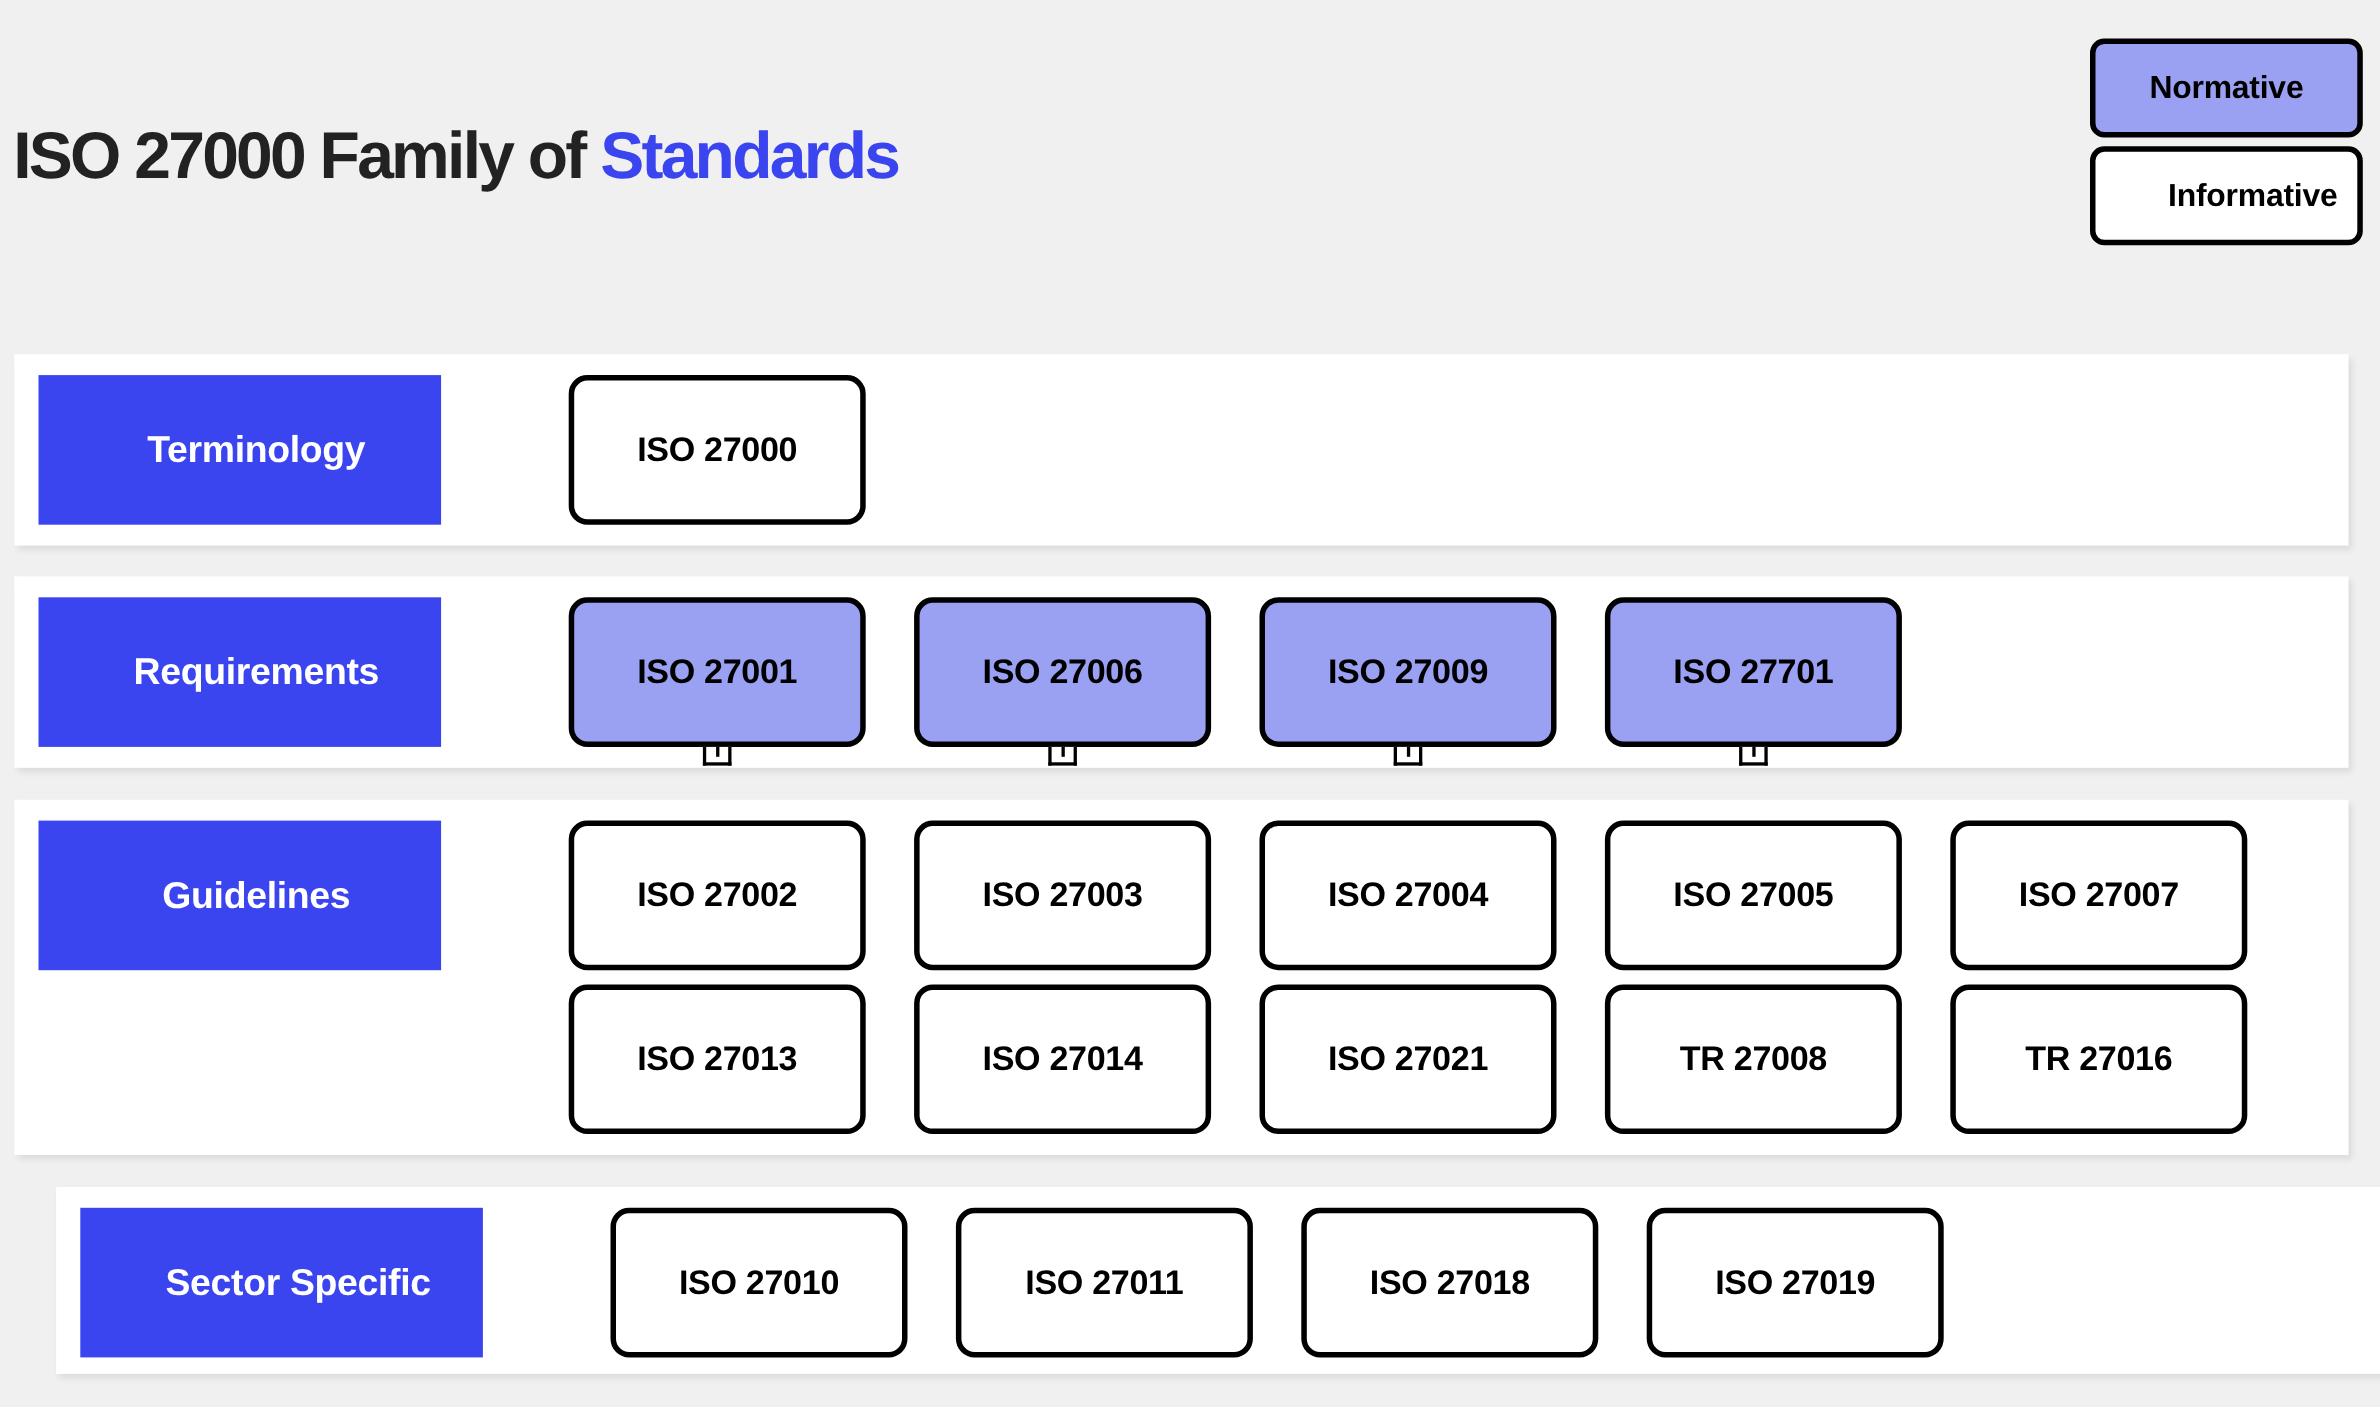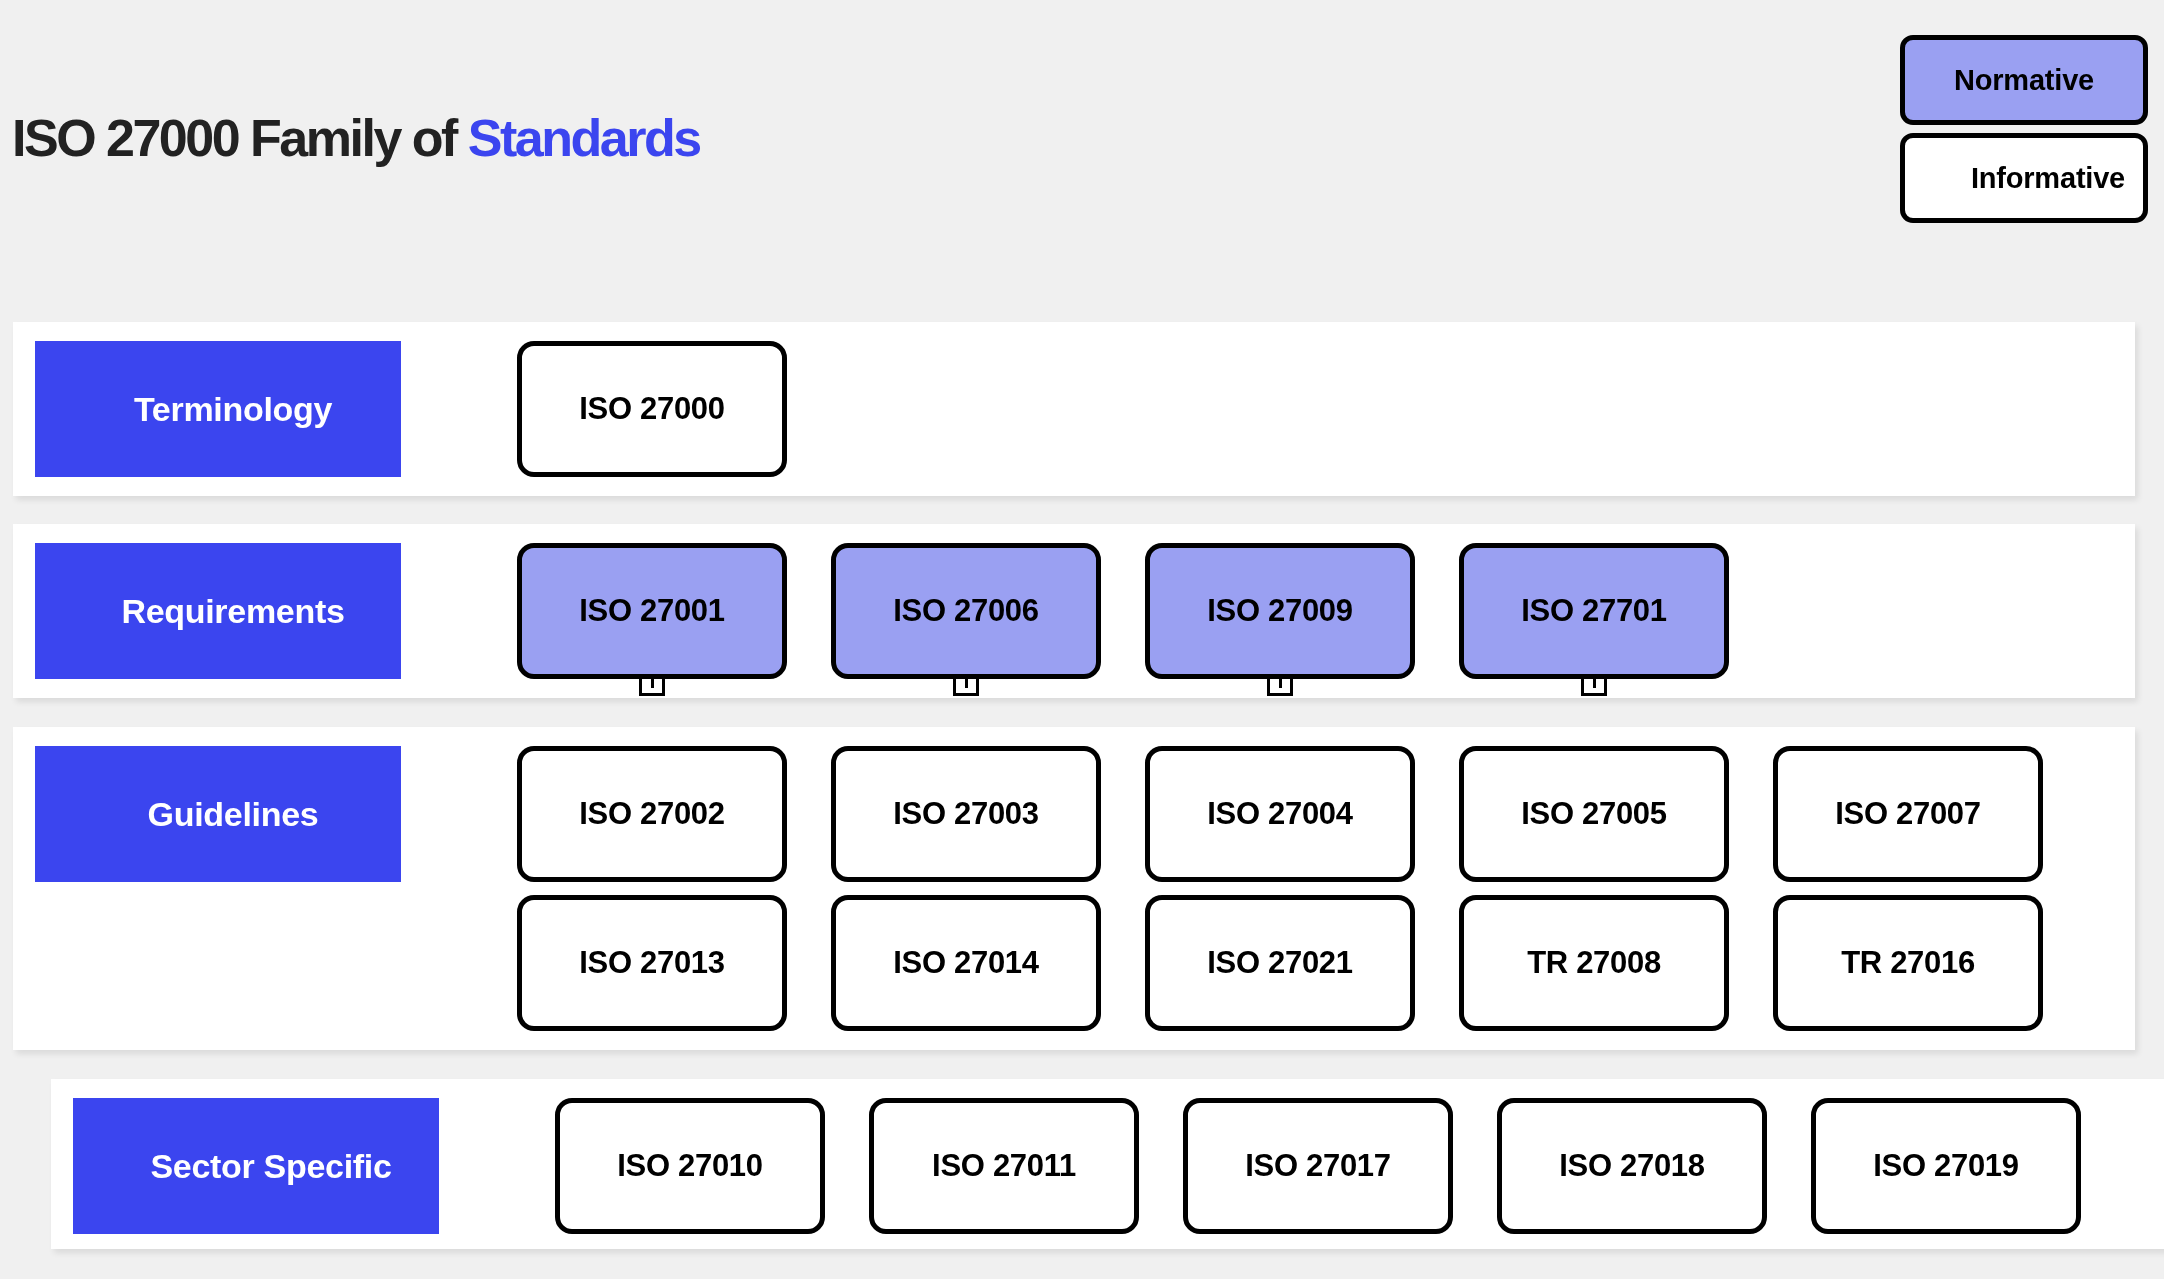--- a/index.html
+++ b/index.html
@@ -24,21 +24,21 @@
     position: absolute;
     left: 0; top: 0;
     width: 2164px;
     height: 318px;
   }
 
   #page-title {
     position: absolute;
     left: 12px;
     top: 112px;
-    font-size: 52px;
+    font-size: 60px;
     font-weight: 900;
     letter-spacing: -2.5px;
     color: #222222;
     white-space: nowrap;
     line-height: 1;
     font-stretch: condensed;
   }
   #page-title .accent { color: #3b45ef; }
 
   
@@ -324,25 +324,20 @@
               <span>ISO 27010</span>
             </div>
           </div>
           <div class="card-slot">
             <div class="card">
               <span>ISO 27011</span>
             </div>
           </div>
           <div class="card-slot">
             <div class="card">
-              <span>ISO 27017</span>
-            </div>
-          </div>
-          <div class="card-slot">
-            <div class="card">
               <span>ISO 27018</span>
             </div>
           </div>
           <div class="card-slot">
             <div class="card">
               <span>ISO 27019</span>
             </div>
           </div>
         </div>
       </div>

